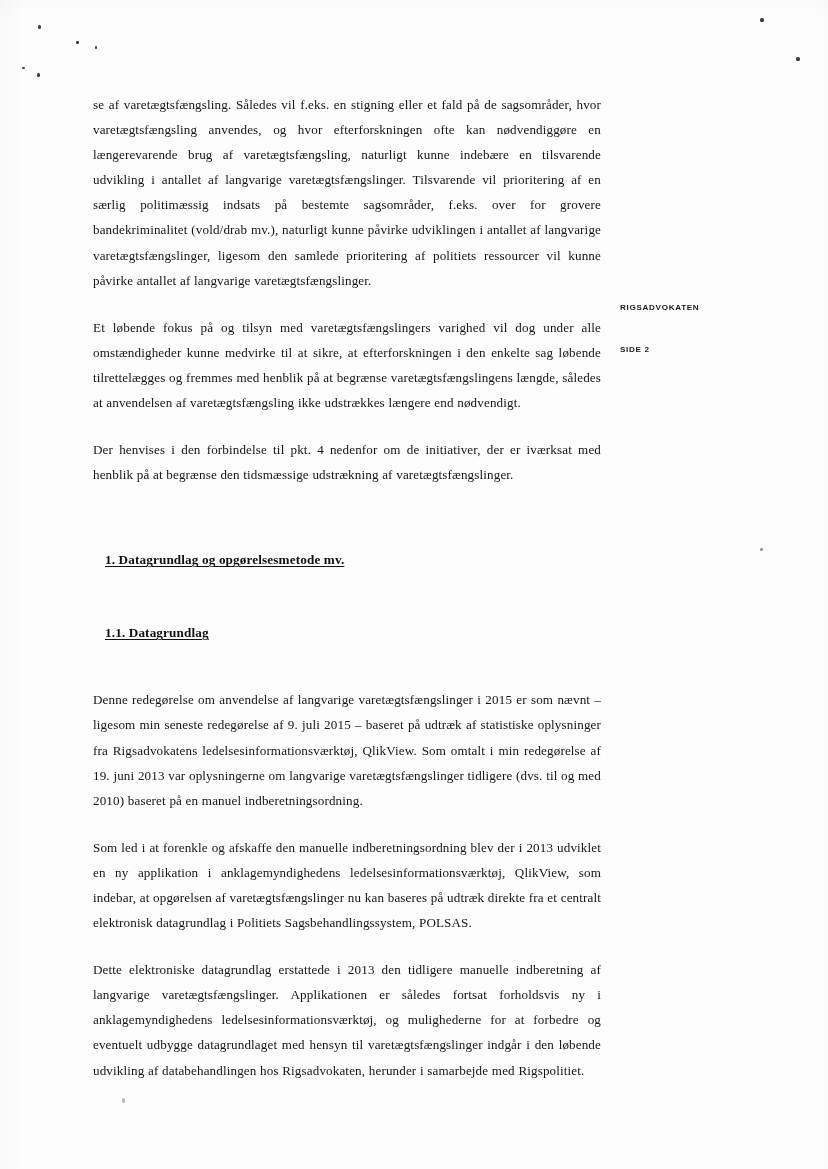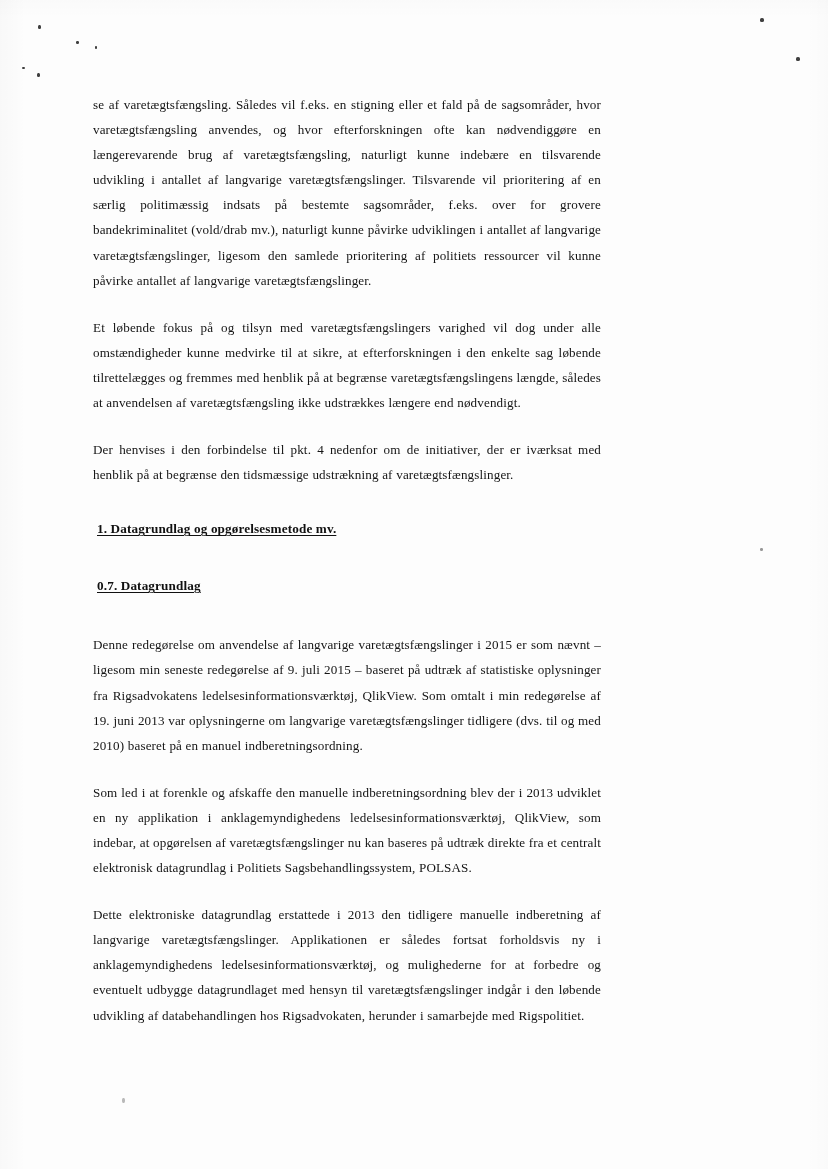--- a/index.html
+++ b/index.html
@@ -49,24 +49,24 @@
     font-size: 13.1px;
     line-height: 25.1px;
     text-align: justify;
     text-justify: inter-word;
     letter-spacing: 0.01em;
     word-spacing: 0.015em;
     color: #141414;
     -webkit-font-smoothing: none;
   }
 
-  p.para.tight { margin-bottom: 13px; }
+  p.para.tight { margin-bottom: 36px; }
 
   h2.heading {
-    margin: 4px;
+    margin: 12px;
     font-size: 13.2px;
     line-height: 24px;
     font-weight: bold;
     text-decoration: underline;
     text-underline-offset: 2px;
     letter-spacing: 0.01em;
     color: #111111;
   }
 
   .gap-before-h1 { height: 13px; }
@@ -109,36 +109,40 @@
   <div class="speck" style="left:38px;  top:25px;  width:3px; height:4px;"></div>
   <div class="speck" style="left:76px;  top:41px;  width:3px; height:3px;"></div>
   <div class="speck" style="left:95px;  top:46px;  width:2px; height:3px;"></div>
   <div class="speck" style="left:22px;  top:67px;  width:3px; height:2px;"></div>
   <div class="speck" style="left:37px;  top:73px;  width:3px; height:4px;"></div>
   <div class="speck" style="left:760px; top:18px;  width:4px; height:4px;"></div>
   <div class="speck" style="left:796px; top:57px;  width:4px; height:4px;"></div>
   <div class="speck" style="left:760px; top:548px; width:3px; height:3px; opacity:0.45;"></div>
   <div class="speck" style="left:122px; top:1098px;width:3px; height:5px; opacity:0.30;"></div>
 
+  <div class="margin-block">
+    <div class="org">RIGSADVOKATEN</div>
+    <div class="pageno">SIDE 2</div>
+  </div>
 
   <div class="body-col">
 
     <p class="para">se af varetægtsfængsling. Således vil f.eks. en stigning eller et fald på de sagsområder, hvor varetægtsfængsling anvendes, og hvor efterforskningen ofte kan nødvendiggøre en længerevarende brug af varetægtsfængsling, naturligt kunne indebære en tilsvarende udvikling i antallet af langvarige varetægtsfængslinger. Tilsvarende vil prioritering af en særlig politimæssig indsats på bestemte sagsområder, f.eks. over for grovere bandekriminalitet (vold/drab mv.), naturligt kunne påvirke udviklingen i antallet af langvarige varetægtsfængslinger, ligesom den samlede prioritering af politiets ressourcer vil kunne påvirke antallet af langvarige varetægtsfængslinger.</p>
 
     <p class="para">Et løbende fokus på og tilsyn med varetægtsfængslingers varighed vil dog under alle omstændigheder kunne medvirke til at sikre, at efterforskningen i den enkelte sag løbende tilrettelægges og fremmes med henblik på at begrænse varetægtsfængslingens længde, således at anvendelsen af varetægtsfængsling ikke udstrækkes længere end nødvendigt.</p>
 
     <p class="para tight">Der henvises i den forbindelse til pkt. 4 nedenfor om de initiativer, der er iværksat med henblik på at begrænse den tidsmæssige udstrækning af varetægtsfængslinger.</p>
 
     <div class="gap-before-h1"></div>
 
     <h2 class="heading">1. Datagrundlag og opgørelsesmetode mv.</h2>
 
     <div class="gap-after-h1"></div>
 
-    <h2 class="heading">0.7. Datagrundlag</h2>
+    <h2 class="heading">1.1. Datagrundlag</h2>
 
     <div class="gap-after-h2"></div>
 
     <p class="para">Denne redegørelse om anvendelse af langvarige varetægtsfængslinger i 2015 er som nævnt – ligesom min seneste redegørelse af 9. juli 2015 – baseret på udtræk af statistiske oplysninger fra Rigsadvokatens ledelsesinformationsværktøj, QlikView. Som omtalt i min redegørelse af 19. juni 2013 var oplysningerne om langvarige varetægtsfængslinger tidligere (dvs. til og med 2010) baseret på en manuel indberetningsordning.</p>
 
     <p class="para">Som led i at forenkle og afskaffe den manuelle indberetningsordning blev der i 2013 udviklet en ny applikation i anklagemyndighedens ledelsesinformationsværktøj, QlikView, som indebar, at opgørelsen af varetægtsfængslinger nu kan baseres på udtræk direkte fra et centralt elektronisk datagrundlag i Politiets Sagsbehandlingssystem, POLSAS.</p>
 
     <p class="para">Dette elektroniske datagrundlag erstattede i 2013 den tidligere manuelle indberetning af langvarige varetægtsfængslinger. Applikationen er således fortsat forholdsvis ny i anklagemyndighedens ledelsesinformationsværktøj, og mulighederne for at forbedre og eventuelt udbygge datagrundlaget med hensyn til varetægtsfængslinger indgår i den løbende udvikling af databehandlingen hos Rigsadvokaten, herunder i samarbejde med Rigspolitiet.</p>
 
   </div>

